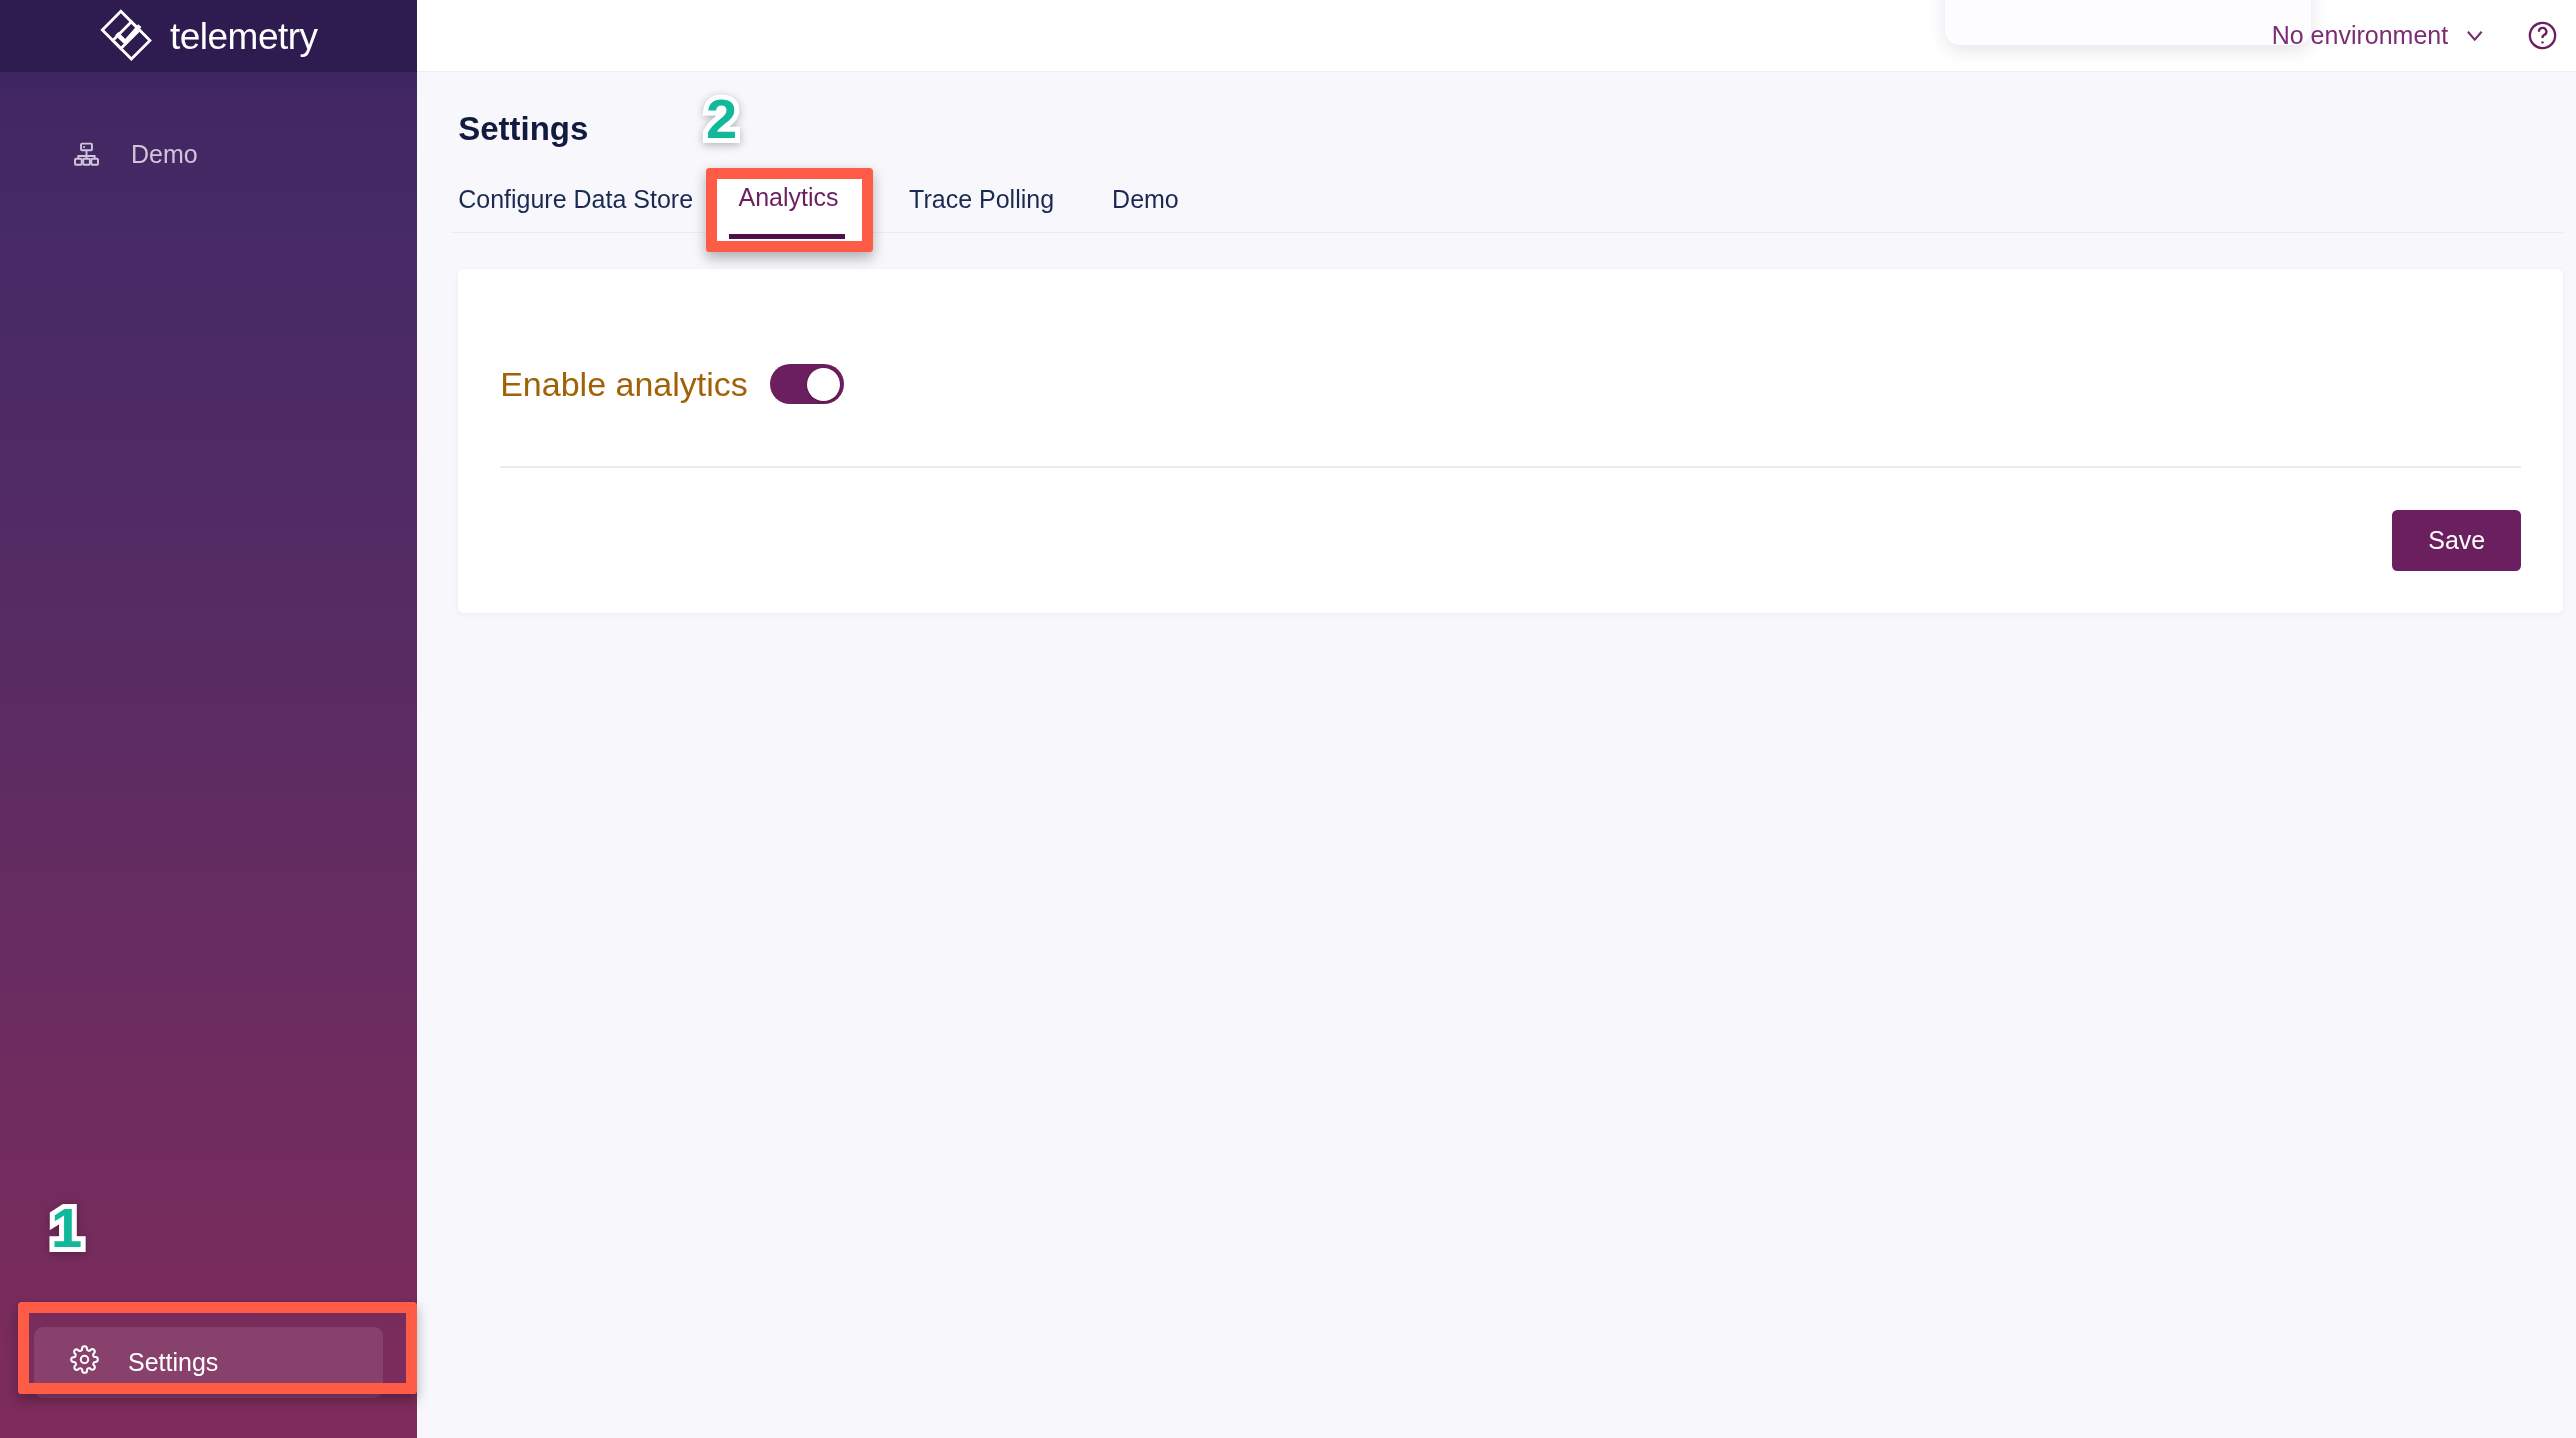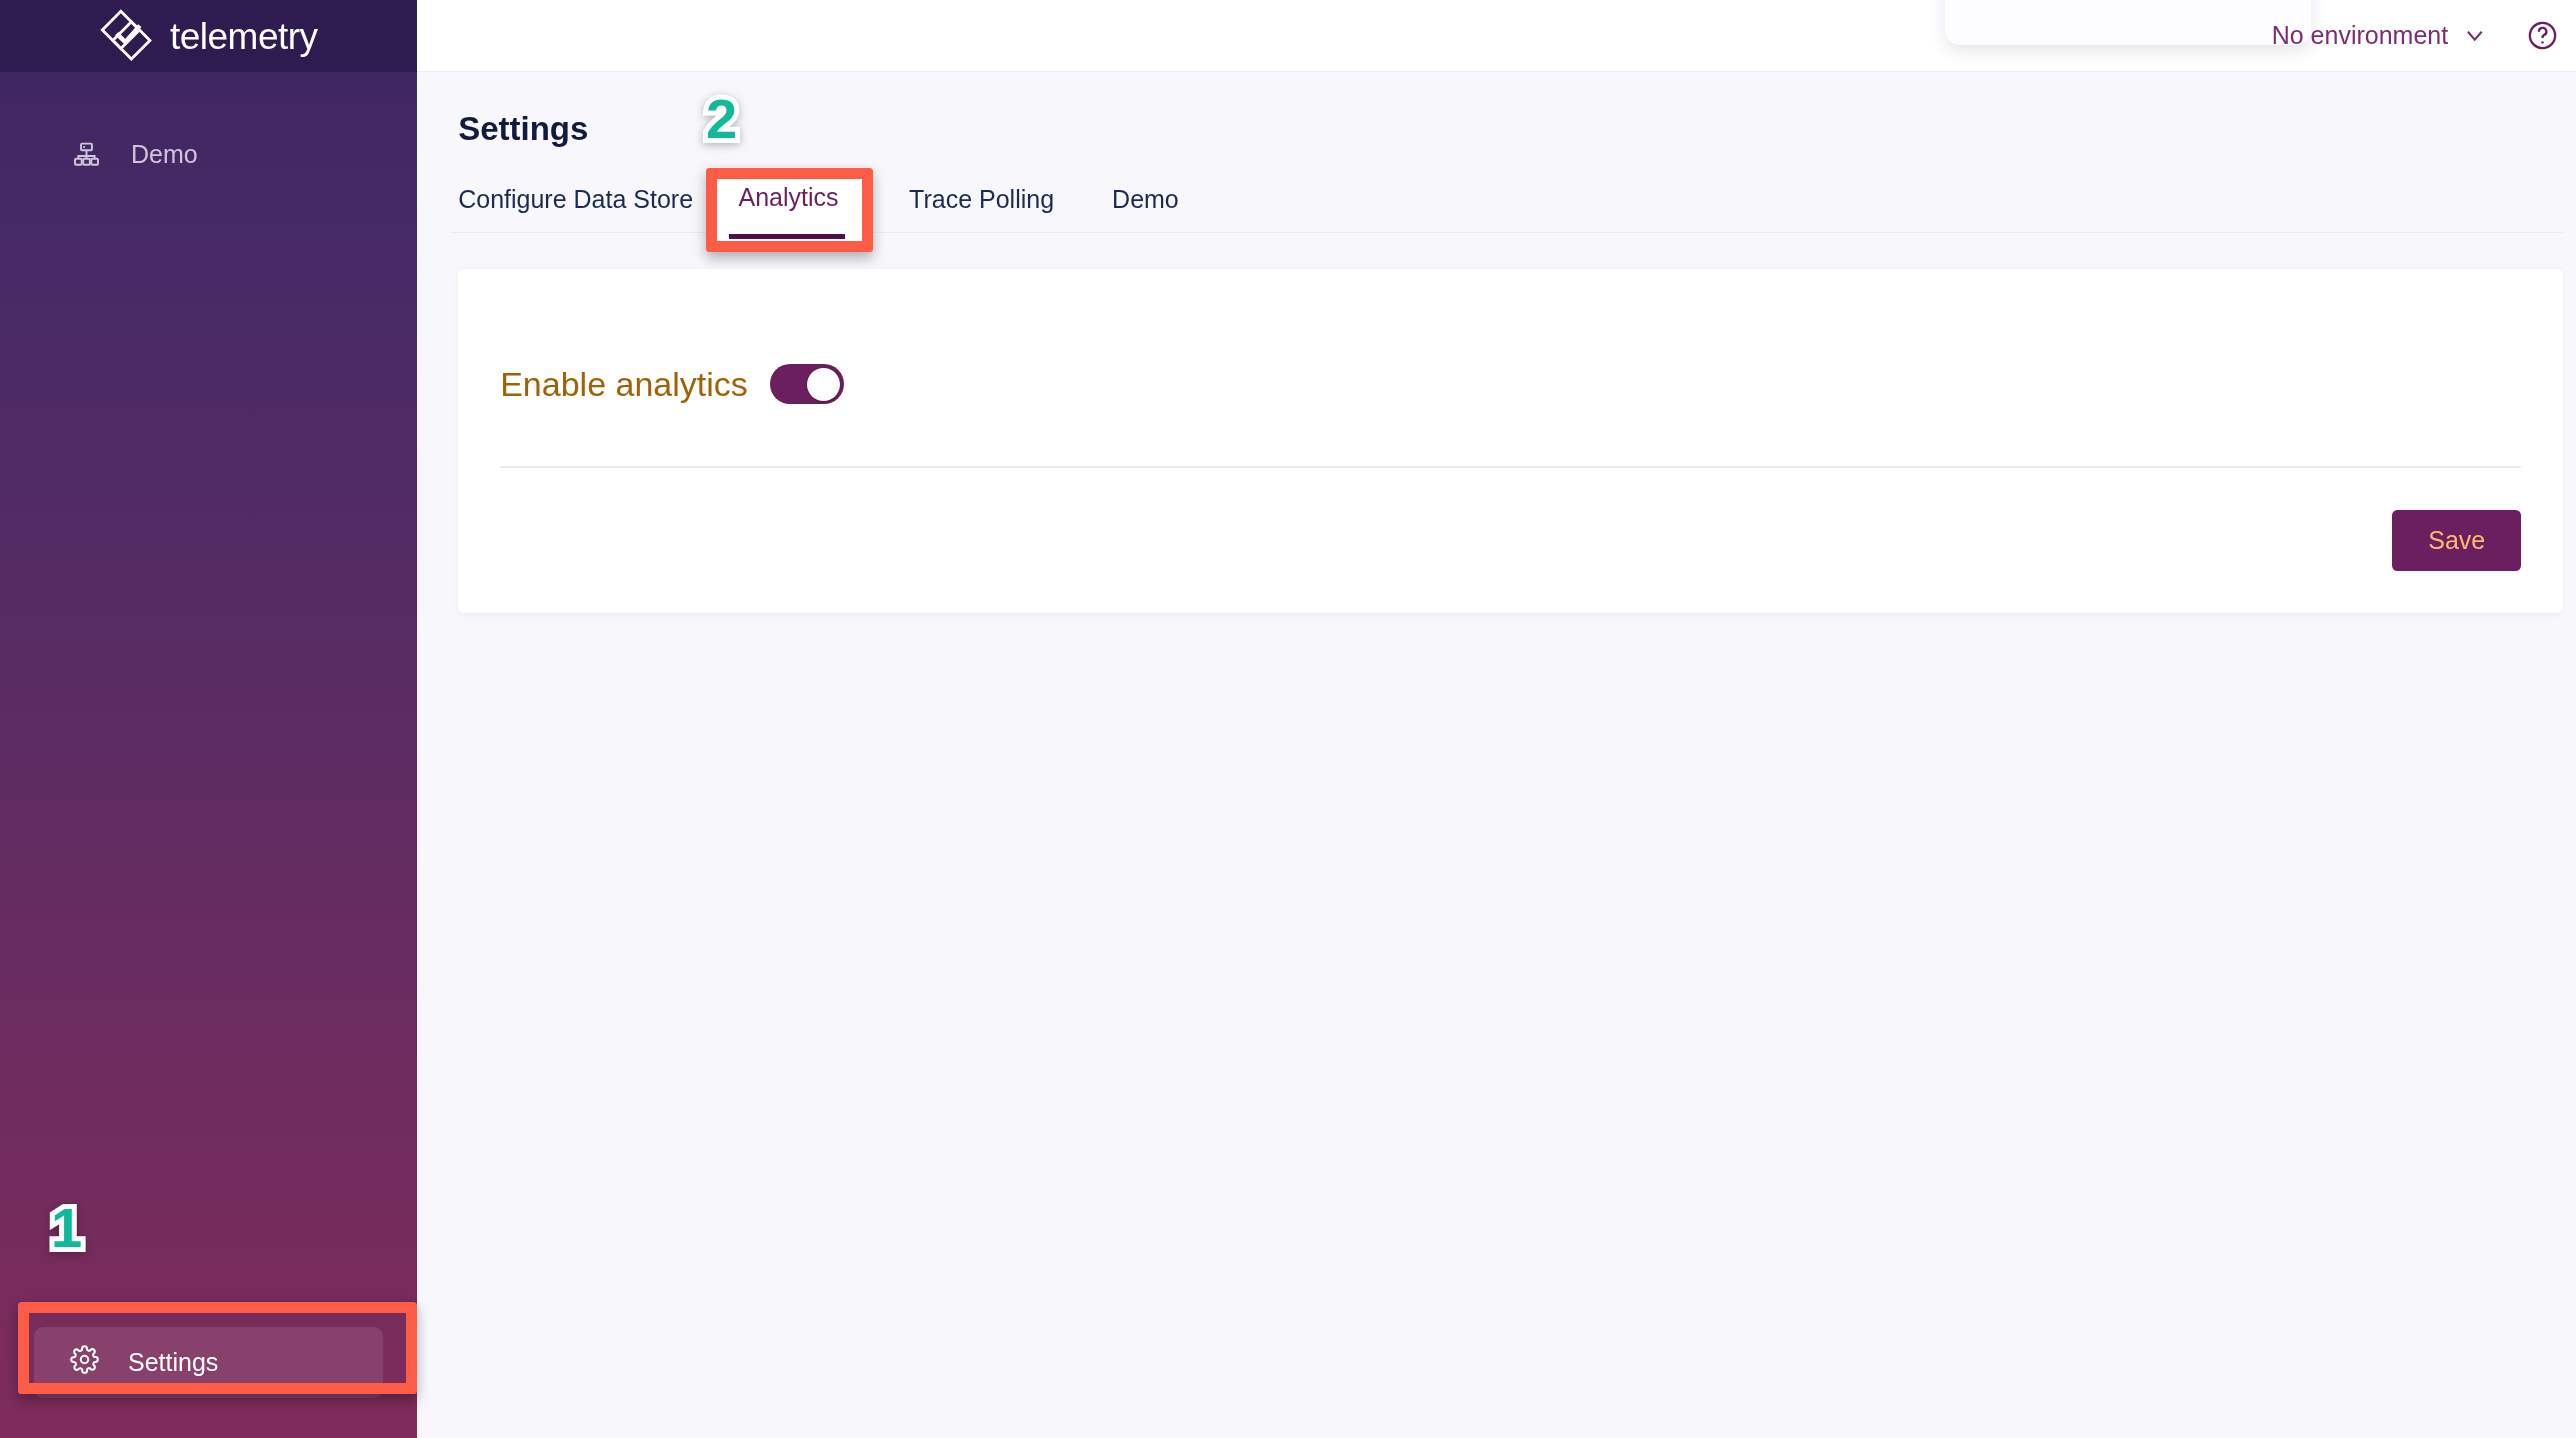--- a/index.html
+++ b/index.html
@@ -143,21 +143,21 @@
     width: 33px; height: 33px; border-radius: 50%; background: #FFFFFF;
     box-shadow: 0 0.9px 2.7px rgba(0,0,0,0.25);
   }
   .card-divider {
     margin-top: 62px; height: 1.8px; background: #EDEAF2; width: 100%;
   }
   .card-actions {
     display: flex; justify-content: flex-end; padding: 42px 0 42px 0;
   }
   .save-btn {
-    background: #6B1F5E; color: #fdba74; font-size: 25px;
+    background: #6B1F5E; color: #ffffff; font-size: 25px;
     border: none; border-radius: 5.4px; padding: 18px 36px; line-height: 1;
     cursor: pointer;
   }
 </style>
 </head>
 <body>
 
 <div class="app">
 
   <aside class="sidebar">

